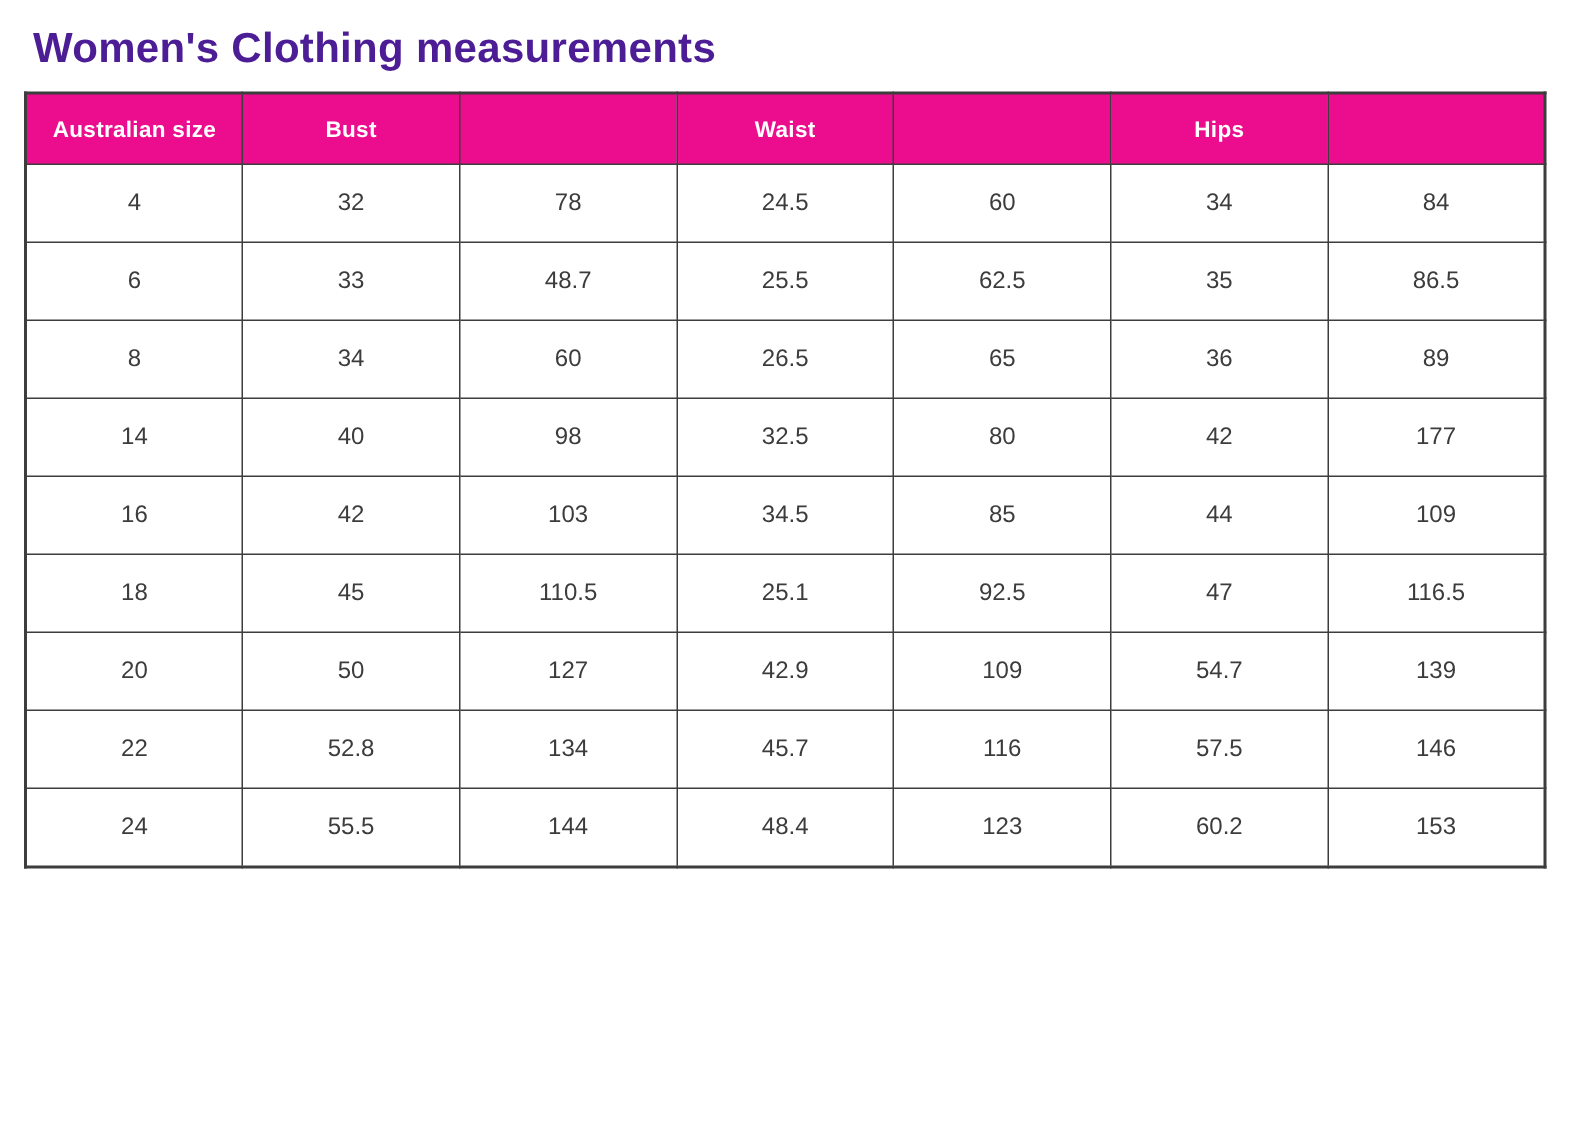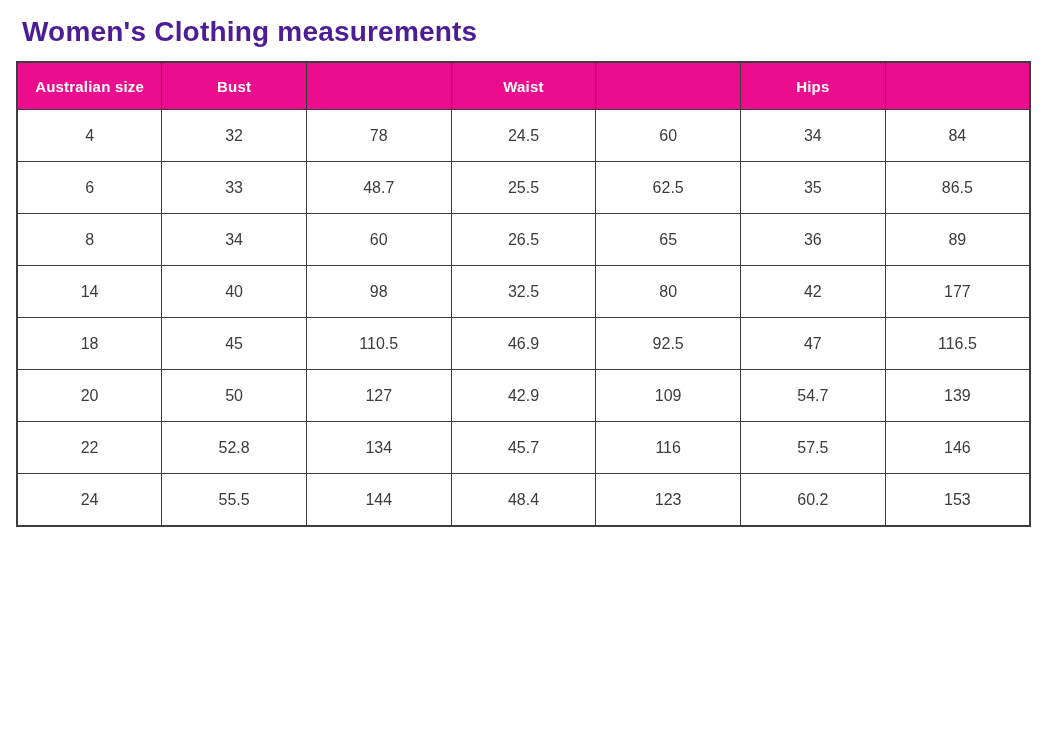--- a/index.html
+++ b/index.html
@@ -106,24 +106,33 @@
         <tr>
           <td>14</td>
           <td>40</td>
           <td>98</td>
           <td>32.5</td>
           <td>80</td>
           <td>42</td>
           <td>177</td>
         </tr>
         <tr>
+          <td>16</td>
+          <td>42</td>
+          <td>103</td>
+          <td>34.5</td>
+          <td>85</td>
+          <td>44</td>
+          <td>109</td>
+        </tr>
+        <tr>
           <td>18</td>
           <td>45</td>
           <td>110.5</td>
-          <td>46.9</td>
+          <td>25.1</td>
           <td>92.5</td>
           <td>47</td>
           <td>116.5</td>
         </tr>
         <tr>
           <td>20</td>
           <td>50</td>
           <td>127</td>
           <td>42.9</td>
           <td>109</td>

